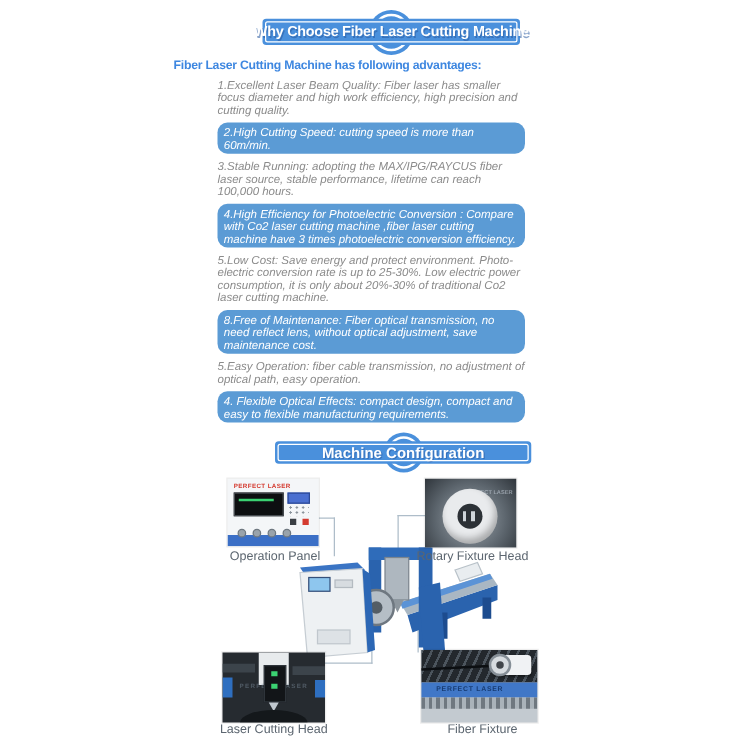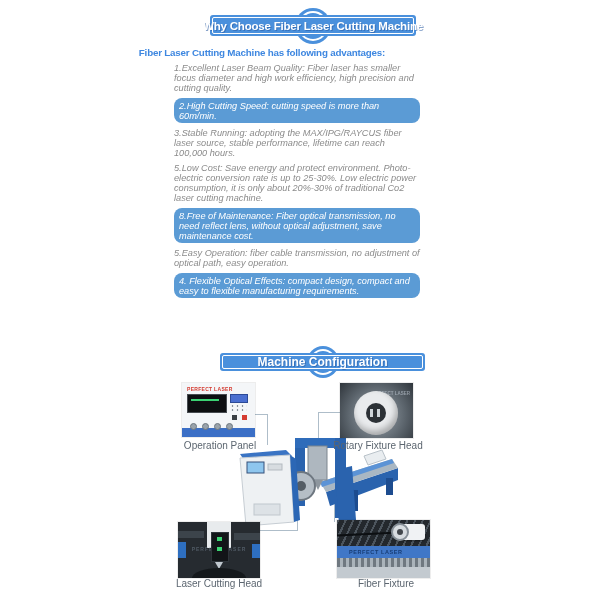--- a/index.html
+++ b/index.html
@@ -136,20 +136,21 @@
     <span>Why Choose Fiber Laser Cutting Machine</span>
   </div>
 </div>
 
 <div class="subtitle">Fiber Laser Cutting Machine has following advantages:</div>
 
 <div class="advantages">
   <div class="adv">1.Excellent Laser Beam Quality: Fiber laser has smaller focus diameter and high work efficiency, high precision and cutting quality.</div>
   <div class="adv pill">2.High Cutting Speed: cutting speed is more than 60m/min.</div>
   <div class="adv">3.Stable Running: adopting the MAX/IPG/RAYCUS fiber laser source, stable performance, lifetime can reach 100,000 hours.</div>
+  <div class="adv pill">4.High Efficiency for Photoelectric Conversion : Compare with Co2 laser cutting machine ,fiber laser cutting machine have 3 times photoelectric conversion efficiency.</div>
   <div class="adv">5.Low Cost: Save energy and protect environment. Photo-electric conversion rate is up to 25-30%. Low electric power consumption, it is only about 20%-30% of traditional Co2 laser cutting machine.</div>
   <div class="adv pill">8.Free of Maintenance: Fiber optical transmission, no need reflect lens, without optical adjustment, save maintenance cost.</div>
   <div class="adv">5.Easy Operation: fiber cable transmission, no adjustment of optical path, easy operation.</div>
   <div class="adv pill">4. Flexible Optical Effects: compact design, compact and easy to flexible manufacturing requirements.</div>
 </div>
 
 <div class="banner" id="banner-config">
   <div class="circle"></div>
   <div class="band">
     <span>Machine Configuration</span>

